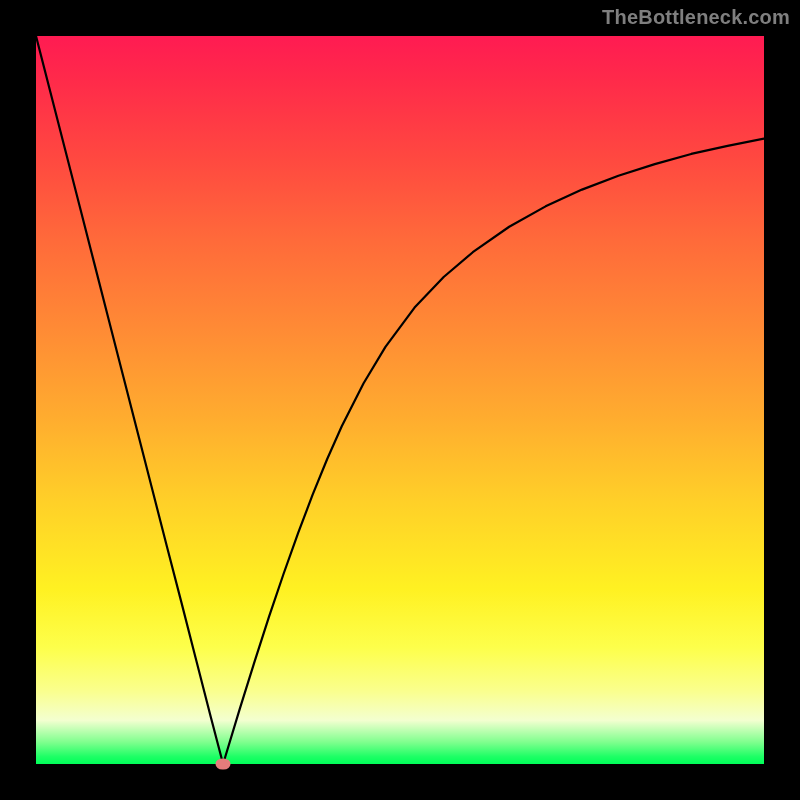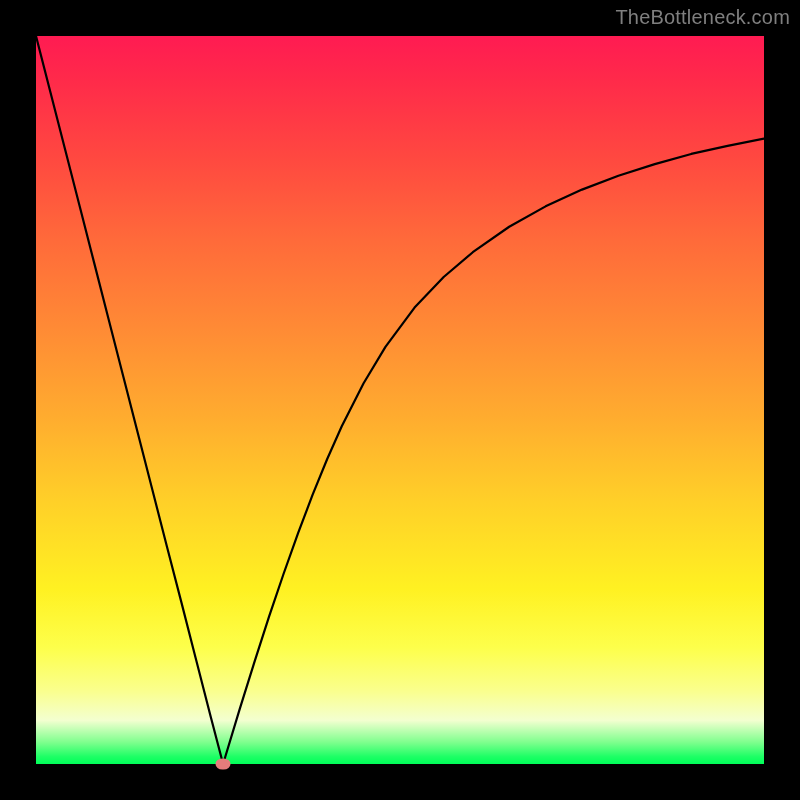--- a/index.html
+++ b/index.html
@@ -41,20 +41,21 @@
       #00ff59 100%
     );
   }
   .credit {
     position: absolute;
     top: 6px;
     right: 10px;
     color: #7f7f7f;
     font-size: 20px;
     letter-spacing: 0.2px;
+    font-weight: bold;
   }
   svg.curve {
     position: absolute;
     left: 0;
     top: 0;
     width: 728px;
     height: 728px;
   }
   .marker {
     position: absolute;

